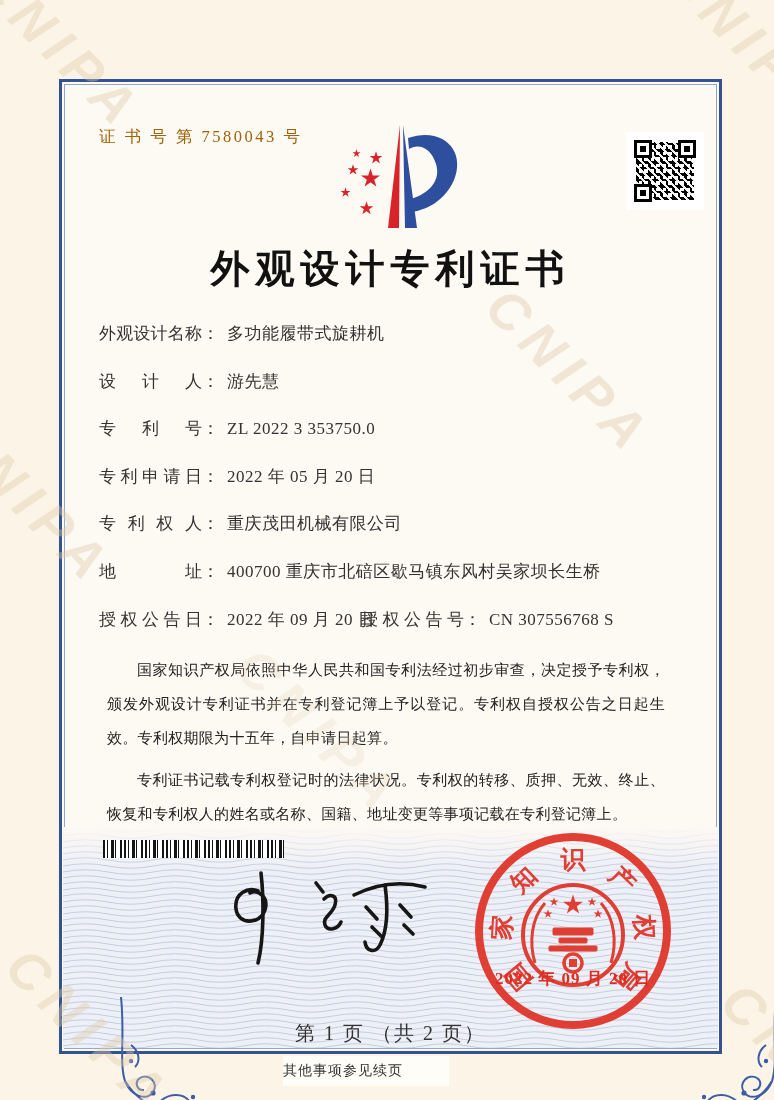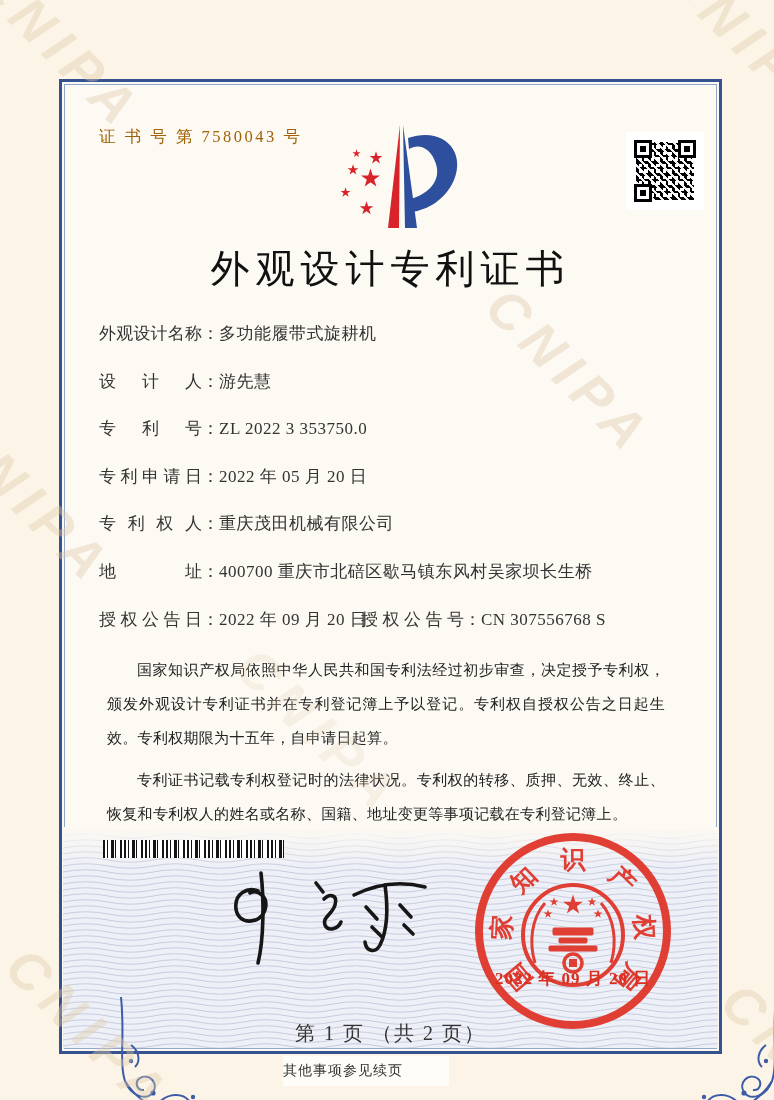--- a/index.html
+++ b/index.html
@@ -43,28 +43,28 @@
     background:
       repeating-linear-gradient(45deg,rgba(255,255,255,.95) 0 2px,transparent 2px 6px),
       repeating-linear-gradient(0deg,#000 0 3px,transparent 3px 7px,#000 7px 9px,transparent 9px 12px),
       repeating-linear-gradient(90deg,#000 0 3px,#fff 3px 6px,#000 6px 8px,#fff 8px 12px);
   }
   .finder{position:absolute;width:12px;height:12px;border:3px solid #000;background:#fff;}
   .finder::after{content:"";position:absolute;inset:3px;background:#000;}
   .f-tl{left:-2px;top:-2px}.f-tr{right:-2px;top:-2px}.f-bl{left:-2px;bottom:-2px}
   .title{
     position:absolute;left:0;top:160px;width:100%;text-align:center;
-    font-size:39px;font-weight:normal;letter-spacing:6px;color:#111;
+    font-size:39px;font-weight:bold;letter-spacing:6px;color:#111;
   }
   
   .fields{position:absolute;left:37px;top:240px;width:600px;}
   .frow{position:relative;height:47.6px;font-size:17px;color:#333;white-space:nowrap;}
   .flabel{display:inline-flex;justify-content:space-between;width:103px;vertical-align:top;}
   .colon{display:inline-block;}
-  .fvalue{display:inline-block;letter-spacing:0.5px;}
+  .fvalue{display:inline-block;margin-left:8px;letter-spacing:0.5px;}
   .pair2{position:absolute;left:262px;top:0;}
   
   .paras{position:absolute;left:37px;top:563px;width:574px;}
   .paras p{
     margin:8px;text-indent:2em;text-align:justify;
     font-size:15px;line-height:34px;color:#222;letter-spacing:0.3px;
   }
   
   .barcode{
     position:absolute;left:41px;top:758px;width:181px;height:18px;

